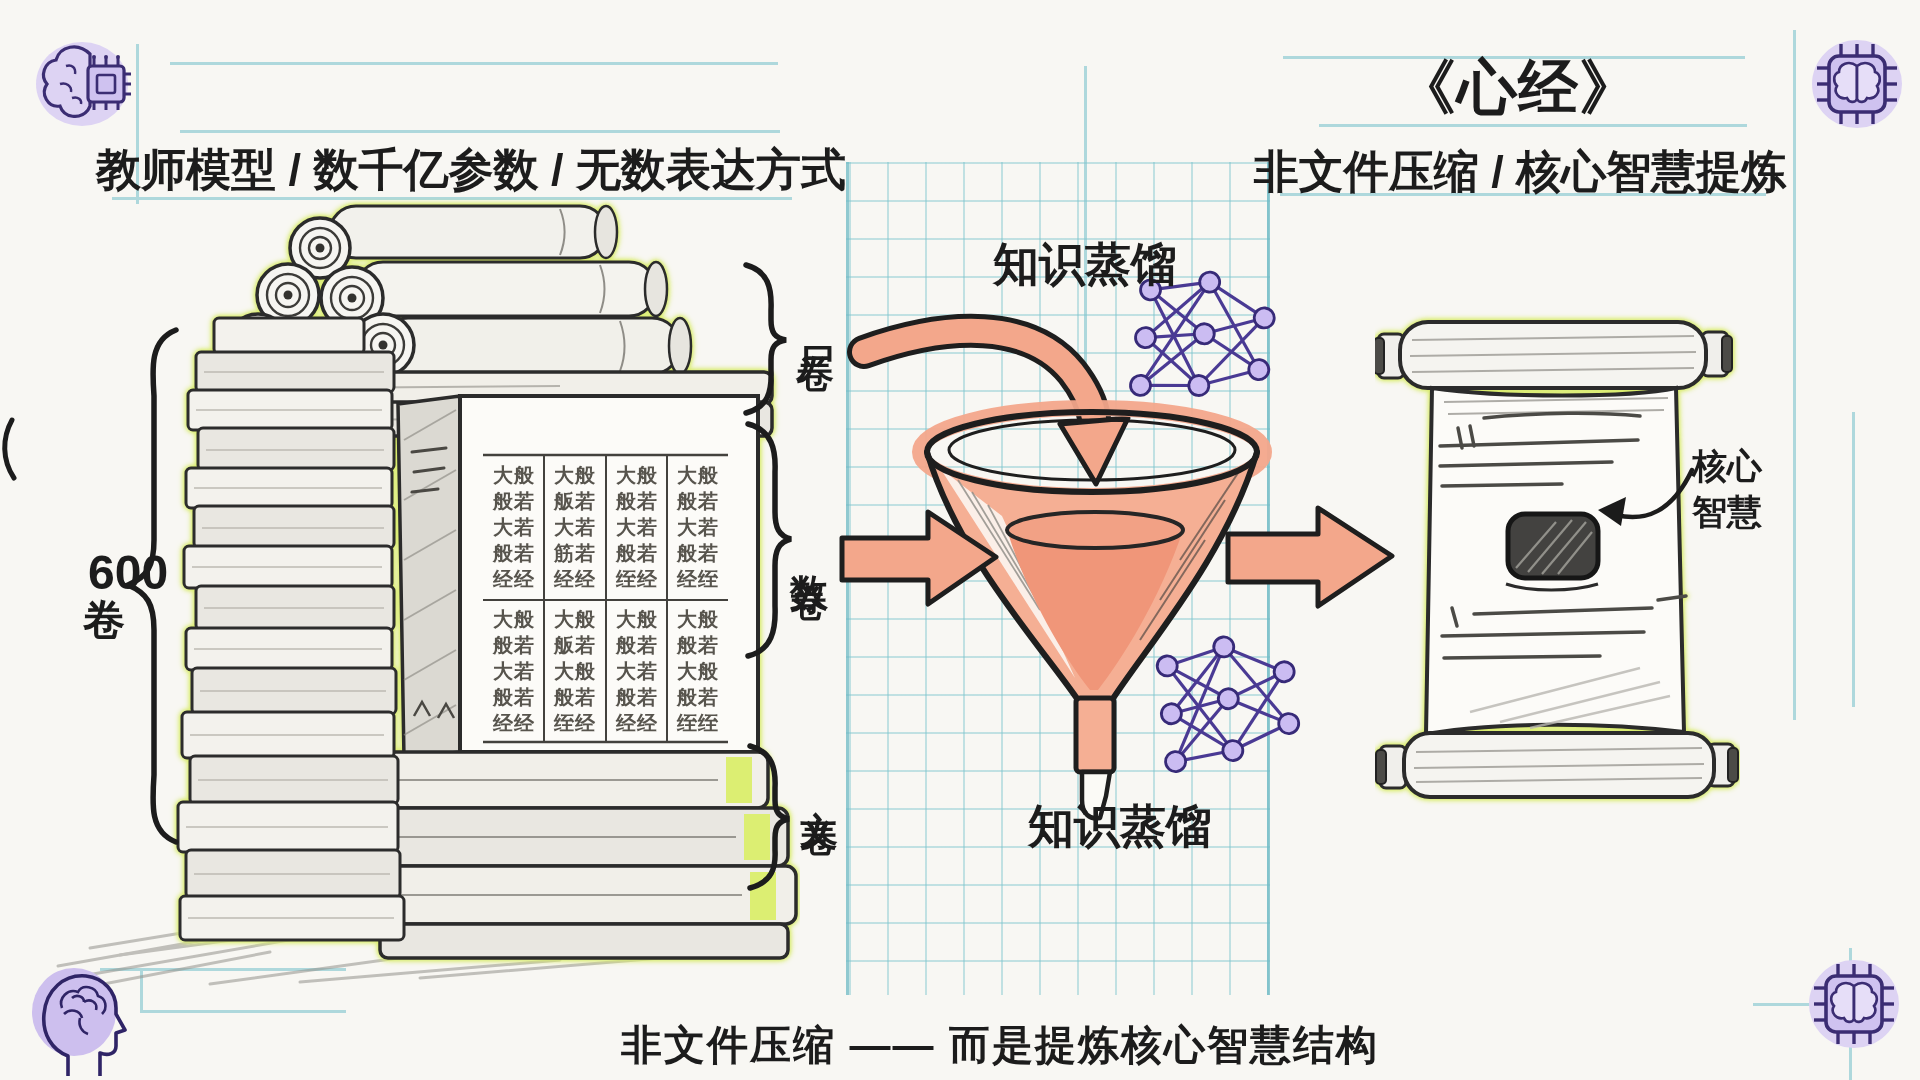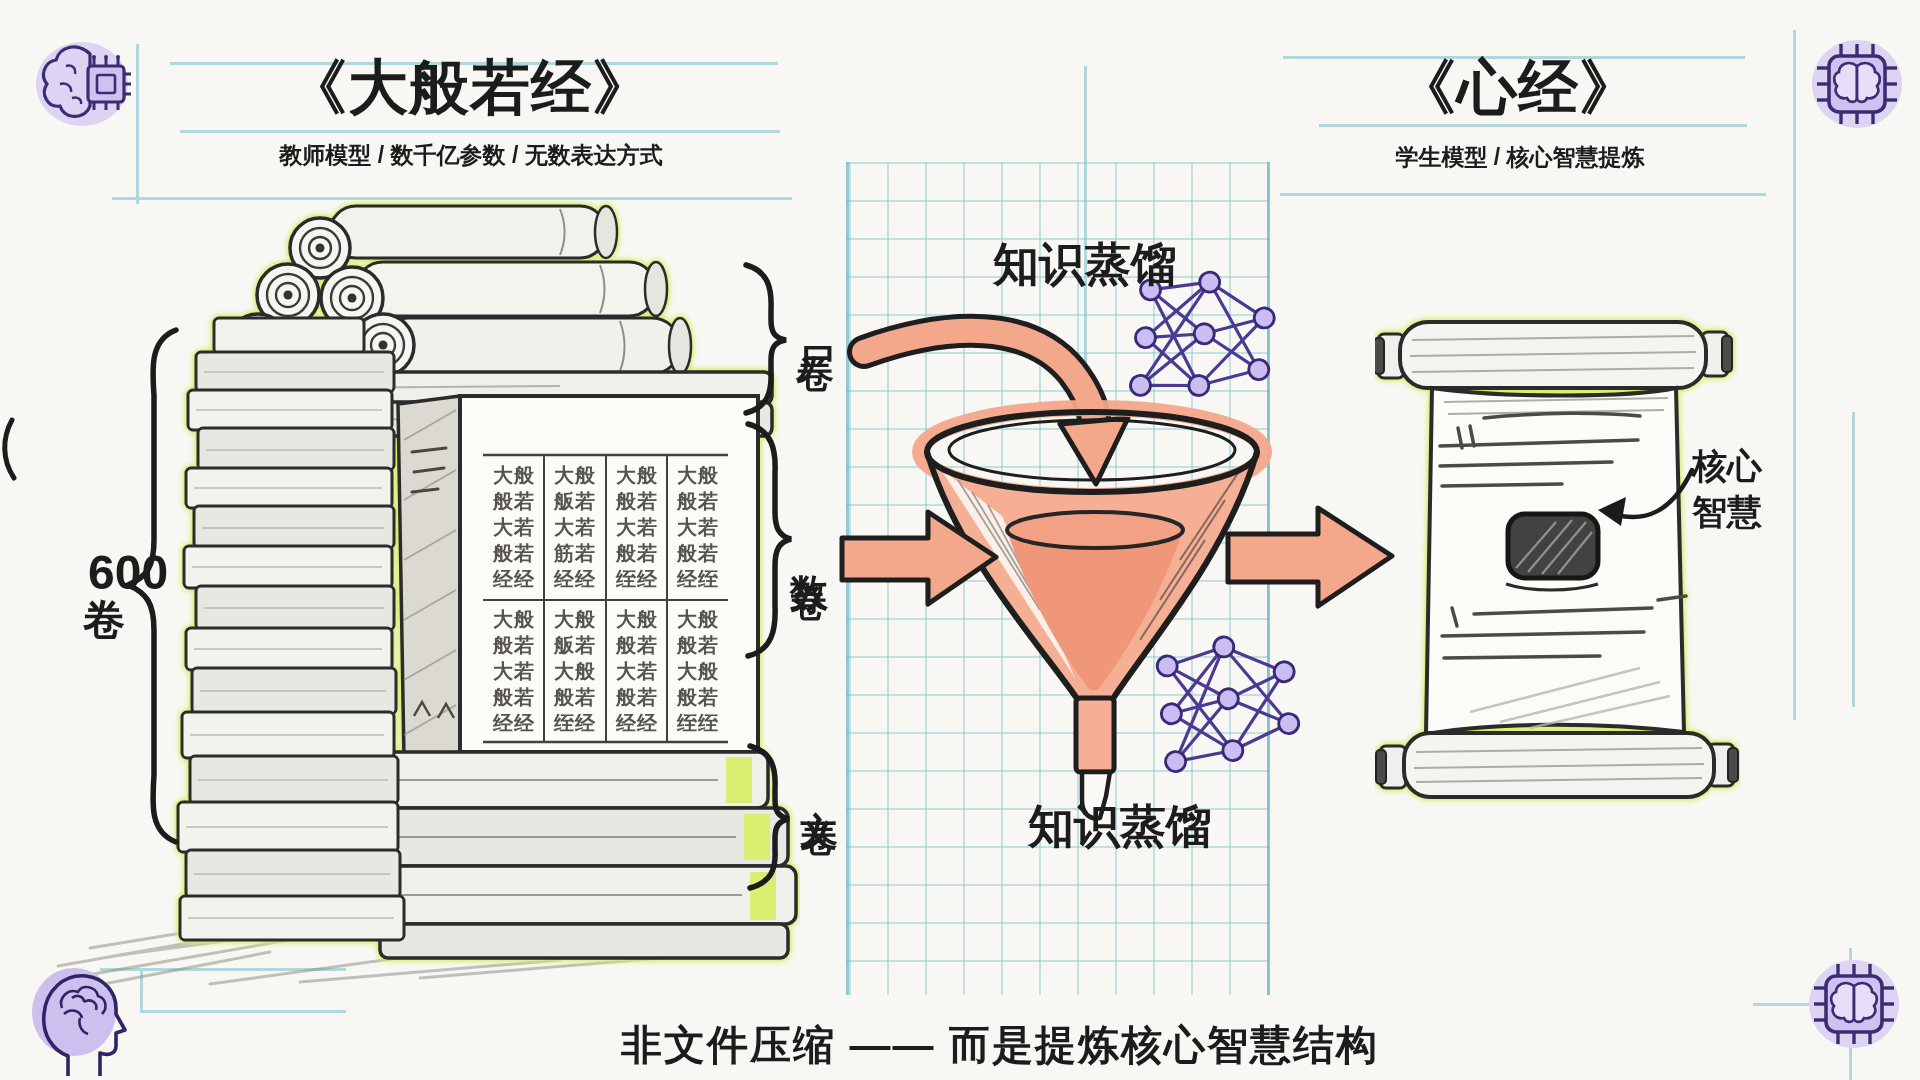--- a/index.html
+++ b/index.html
@@ -10,21 +10,21 @@
     background:
       repeating-linear-gradient(to right, rgba(125,196,206,.45) 0 2px, transparent 2px 38px),
       repeating-linear-gradient(to bottom, rgba(125,196,206,.45) 0 2px, transparent 2px 38px);
     border-left:3px solid rgba(110,185,196,.75);
     border-right:3px solid rgba(110,185,196,.75);}
   svg.layer{position:absolute;z-index:3;}
   svg.anno{position:absolute;left:0;top:0;z-index:6;}
   .glow{filter:drop-shadow(0 0 2.5px #d9ec6b) drop-shadow(0 0 2px #d9ec6b);}
   .txt{position:absolute;z-index:7;font-weight:700;white-space:nowrap;}
   .title{font-size:60px;letter-spacing:1px;transform:translateX(-50%);}
-  .subtitle{font-size:23px;transform:translateX(-50%);}
+  .subtitle{font-size:45px;transform:translateX(-50%);}
   .distill{font-size:46px;transform:translateX(-50%);}
   .vlabel{writing-mode:vertical-rl;text-orientation:upright;font-size:38px;letter-spacing:8px;line-height:1;}
   .vol{width:84px;text-align:center;line-height:1.05;}
   .vol .n{font-size:48px;display:block;margin-left:26px;}
   .vol .u{font-size:42px;display:block;}
   .core{font-size:35px;line-height:1.32;}
   .footer{font-size:41px;transform:translateX(-50%);letter-spacing:2px;}
   .spinetxt{font-size:20px;font-weight:600;fill:#57544d;letter-spacing:1px;}
   .icon{position:absolute;z-index:5;}
 </style>
@@ -448,25 +448,24 @@
         <line x1="12" y1="68" x2="24" y2="68"></line>
       <line x1="80" y1="36" x2="92" y2="36"></line>
         <line x1="80" y1="52" x2="92" y2="52"></line>
         <line x1="80" y1="68" x2="92" y2="68"></line>
     </g>
     <path d="M52,34 C44,28 34,32 34,40 C28,42 28,50 32,54 C28,60 34,68 42,66 C44,71 50,71 52,67 Z" fill="#e6def8" stroke="#3b2d73" stroke-width="2.6"></path>
     <path d="M52,34 C60,28 70,32 70,40 C76,42 76,50 72,54 C76,60 70,68 62,66 C60,71 54,71 52,67 Z" fill="#e6def8" stroke="#3b2d73" stroke-width="2.6"></path>
     <line x1="52" y1="34" x2="52" y2="67" stroke="#3b2d73" stroke-width="2.2"></line>
   </svg>
 
-  <div class="txt title" style="left:470px;top:48px;">《大般若经》</div>
   <div class="txt subtitle" style="left:471px;top:140px;">教师模型 / 数千亿参数 / 无数表达方式</div>
 
   <div class="txt title" style="left:1518px;top:48px;">《心经》</div>
-  <div class="txt subtitle" style="left:1520px;top:142px;">学生模型 / 核心智慧提炼</div>
+  <div class="txt subtitle" style="left:1520px;top:142px;">非文件压缩 / 核心智慧提炼</div>
 
   <div class="txt distill" style="left:1085px;top:234px;">知识蒸馏</div>
   <div class="txt distill" style="left:1120px;top:796px;">知识蒸馏</div>
 
   <div class="txt vol" style="left:62px;top:548px;">
     <span class="n">600</span>
     <span class="u">卷</span>
   </div>
 
   <div class="txt vlabel" style="left:796px;top:316px;">尸卷</div>

